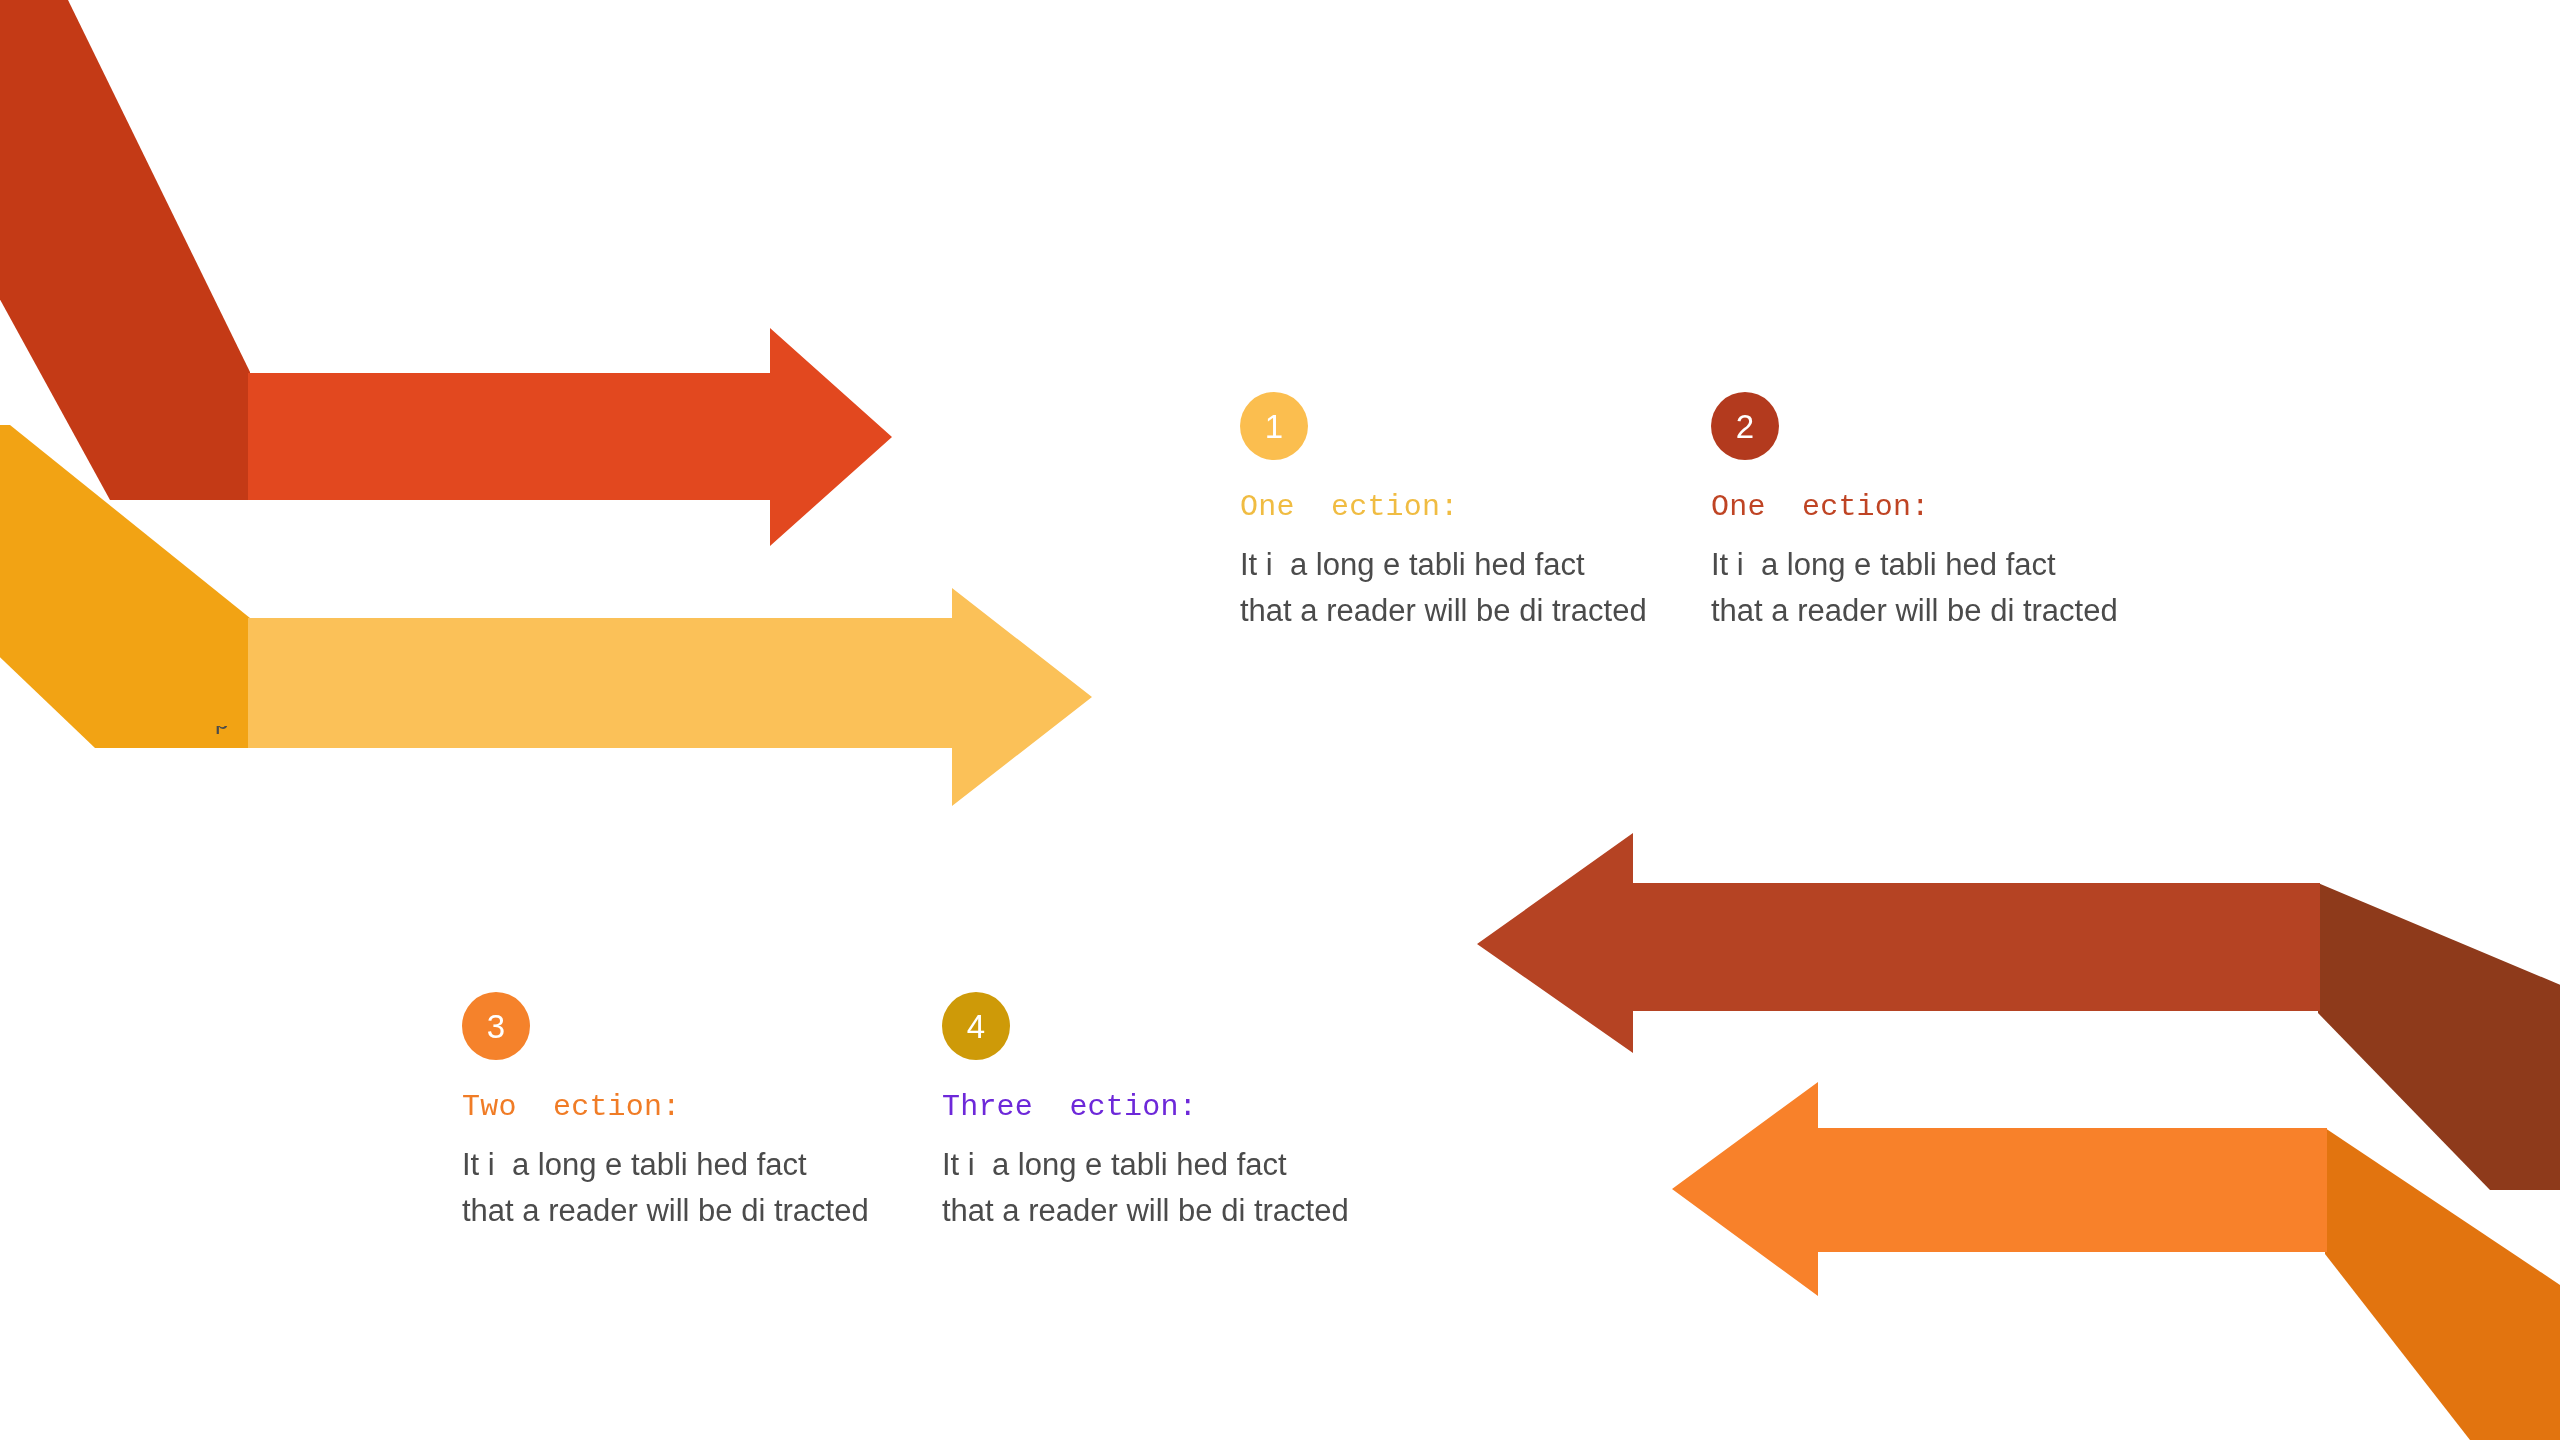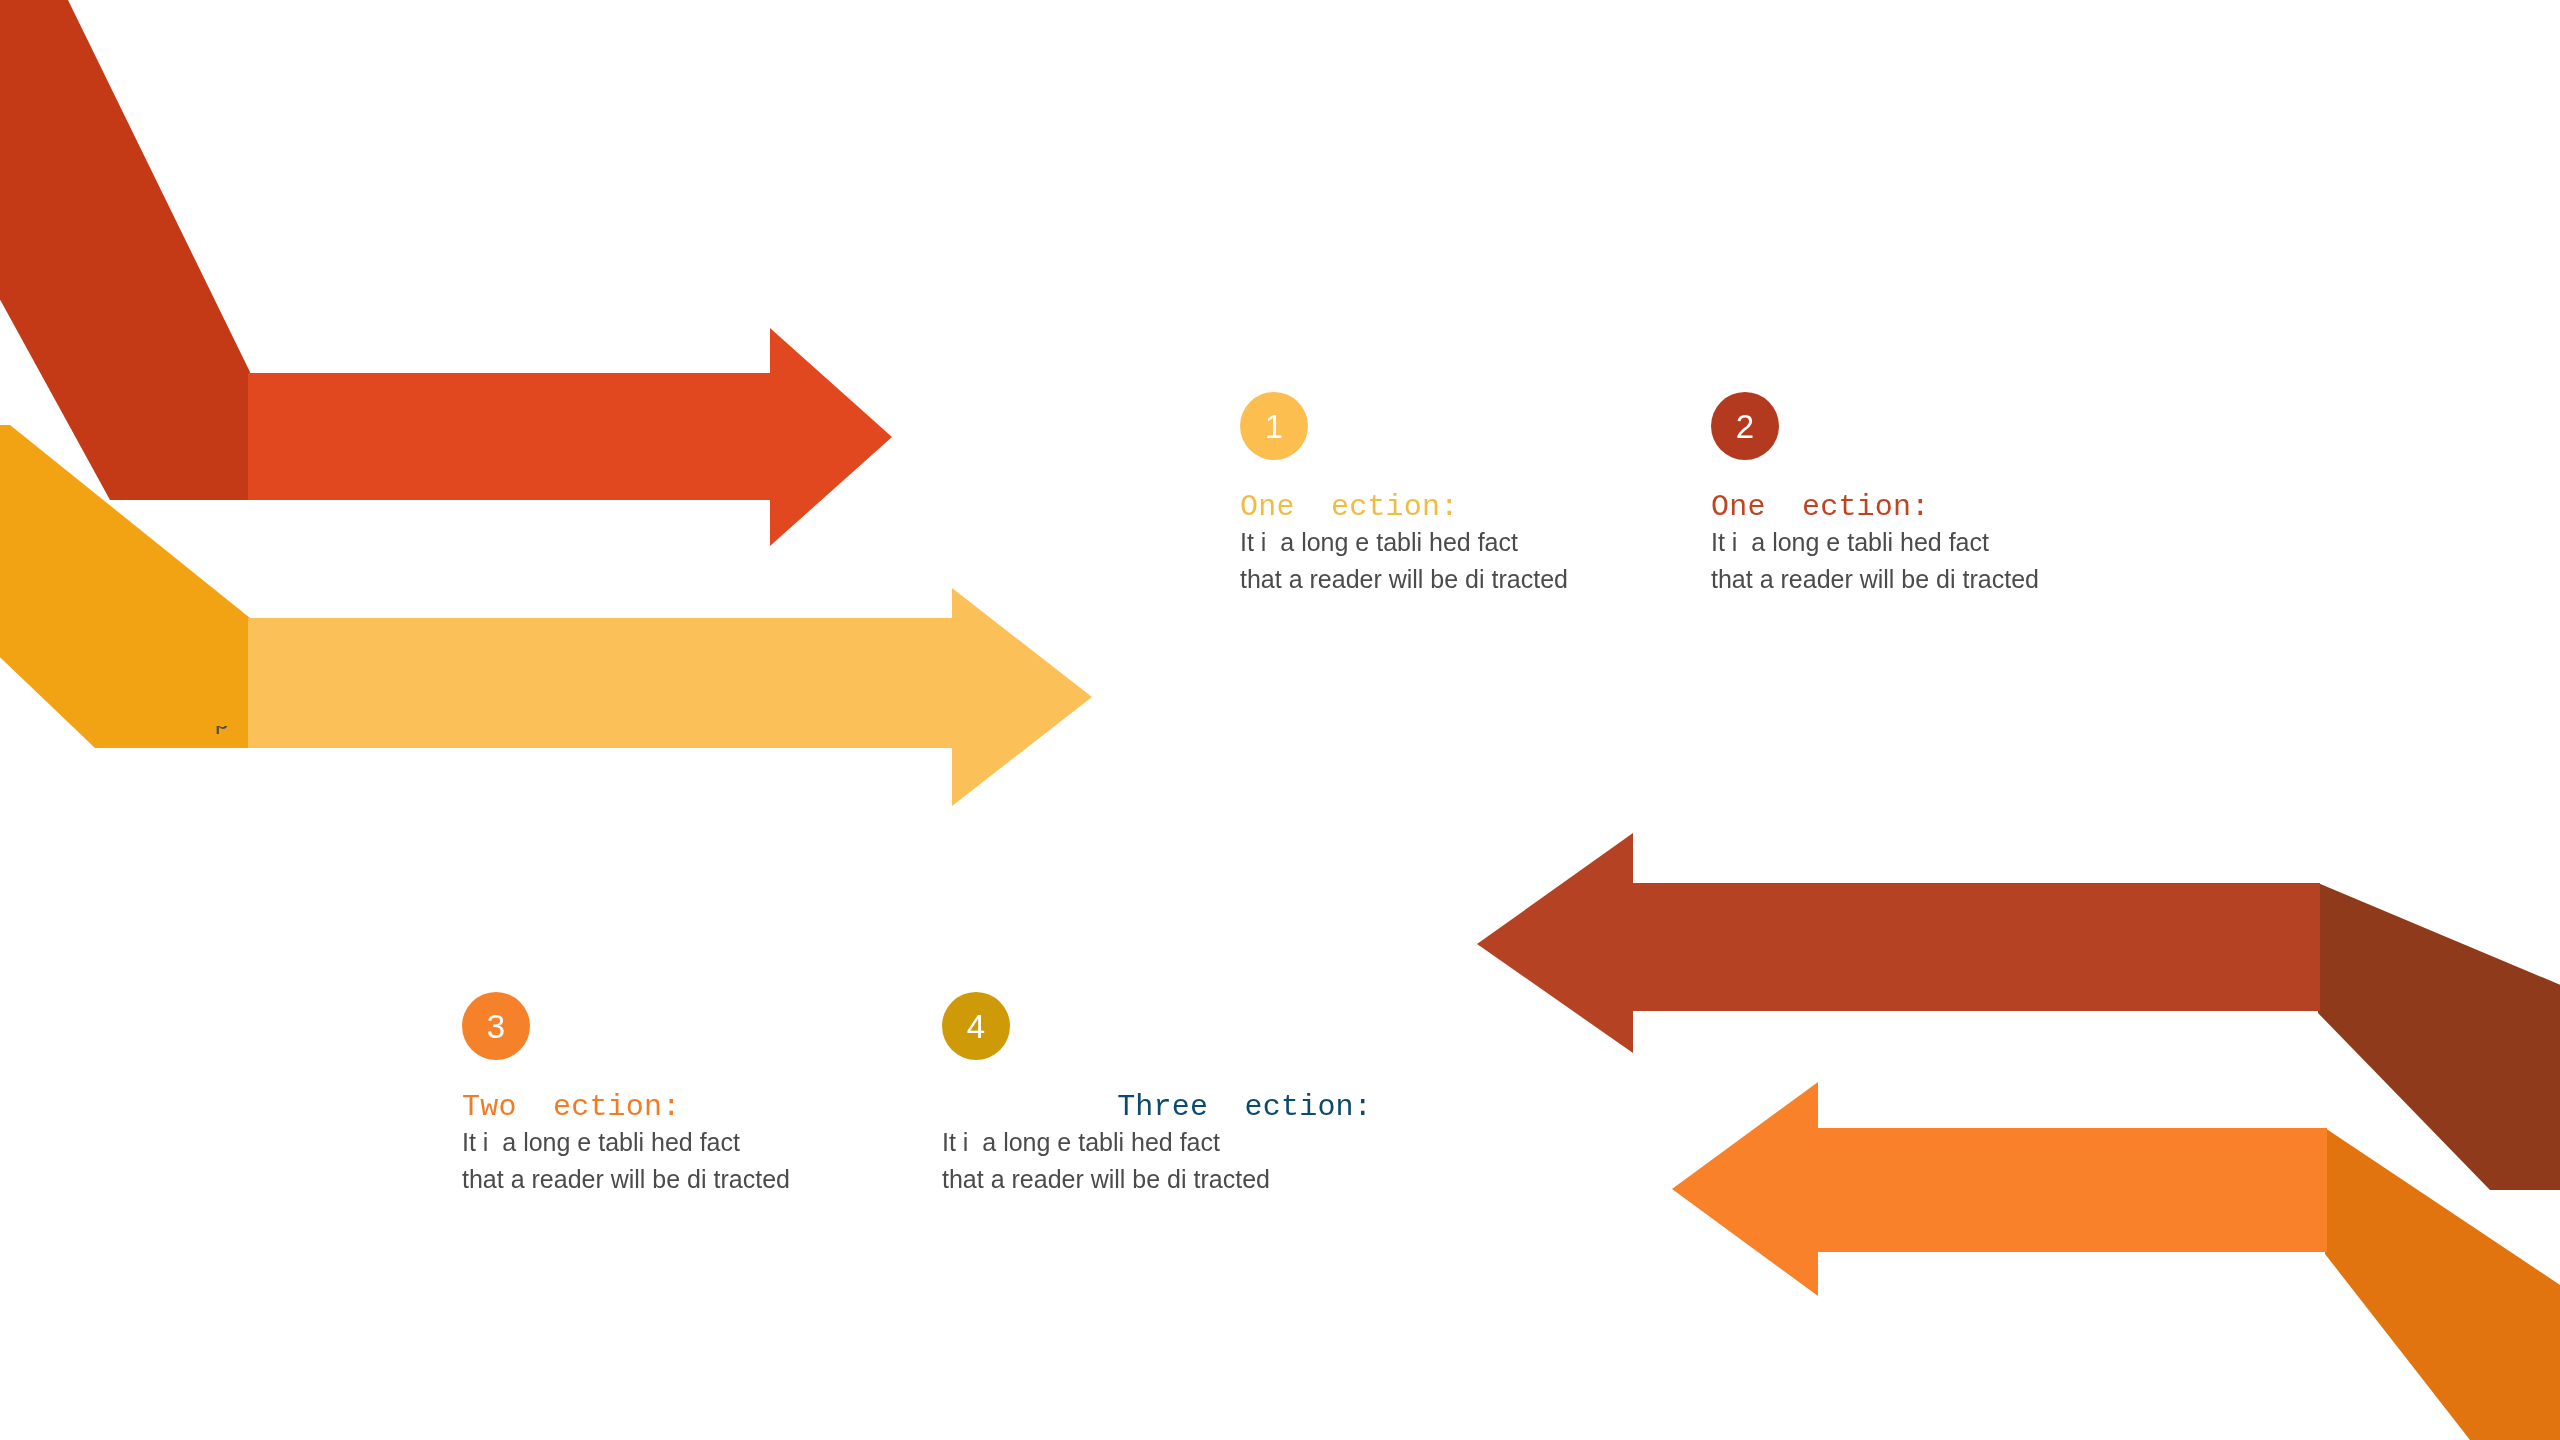--- a/index.html
+++ b/index.html
@@ -52,21 +52,22 @@
   .item-title {
     margin-top: 31px;
     font-size: 30px;
     font-weight: 400;
     letter-spacing: 0.2px;
     line-height: 1.1;
     white-space: pre;
     font-family: Liberation Mono, monospace;
   }
   .item-body {
-    font-size: 25px;
+    margin-top: 18px;
+    font-size: 31px;
     color: #4b4b4b;
     line-height: 1.48;
     font-family: "Liberation Sans", sans-serif;
   }
   .item-body .line { display: block; white-space: pre; }
 
   
   #item-1 { left: 1240px; top: 392px; }
   #item-2 { left: 1711px; top: 392px; }
   #item-3 { left: 462px; top: 992px; }
@@ -152,21 +153,21 @@
     <div class="item-body" style="color: rgb(75, 75, 75);">
       <span class="line">It i  a long e tabli hed fact</span>
       <span class="line">that a reader will be di tracted</span>
     </div>
   </div>
 
   <div class="item" id="item-4">
     <div class="badge" style="background: rgb(206, 154, 8);">
       <span>4</span>
     </div>
-    <div class="item-title" style="color: #0c4a6e; text-align: right;">Three  ection:</div>
+    <div class="item-title" style="color: #6d28d9;">Three  ection:</div>
     <div class="item-body" style="color: rgb(75, 75, 75);">
       <span class="line">It i  a long e tabli hed fact</span>
       <span class="line">that a reader will be di tracted</span>
     </div>
   </div>
 
   <div class="clipped-fragment">
     <span>p</span>
   </div>
 

